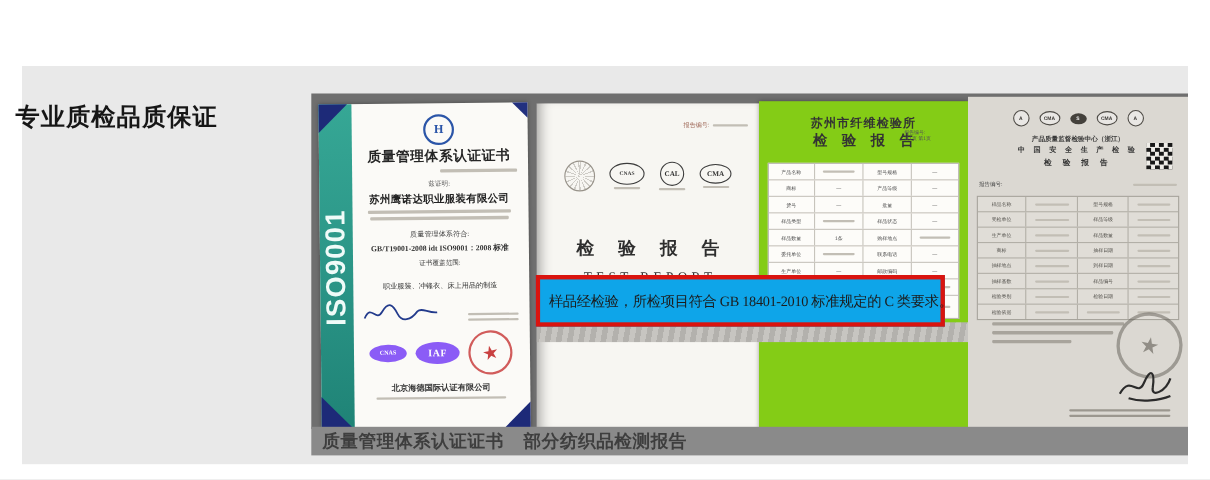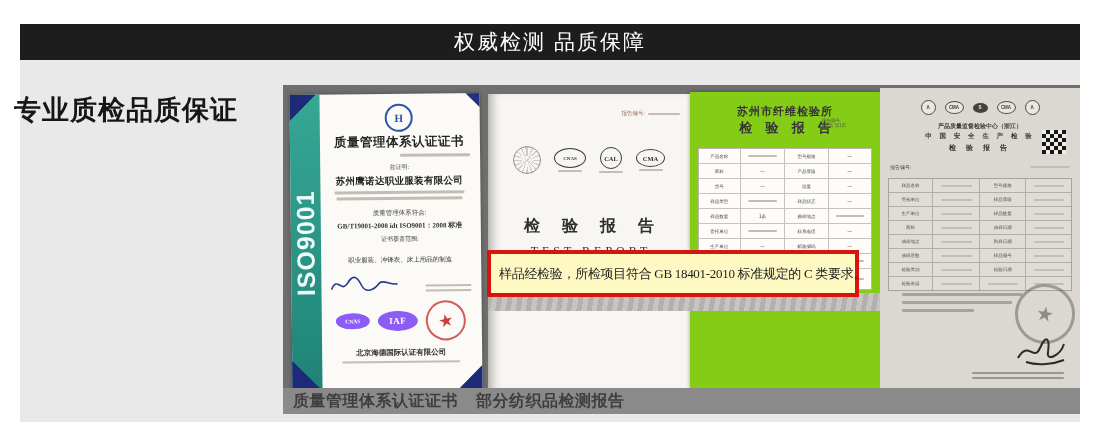--- a/index.html
+++ b/index.html
@@ -5,21 +5,21 @@
   html,body{margin:0;padding:0;background:#ffffff;}
   body{width:1100px;height:436px;overflow:hidden;font-family:"Liberation Sans",sans-serif;position:relative;}
   .page{position:absolute;left:0;top:0;width:1100px;height:436px;background:#fff;}
 
   .banner{position:absolute;left:20px;top:24px;width:1060px;height:36px;background:#1d1d1d;
           display:flex;align-items:center;justify-content:center;}
   .banner-title{color:#ffffff;font-size:21px;letter-spacing:2px;font-weight:500;}
 
   .panel{position:absolute;left:20px;top:60px;width:1060px;height:362px;background:#e9e9e9;}
 
-  .heading{position:absolute;left:14px;top:92px;font-size:27px;font-weight:700;color:#161616;letter-spacing:1px;}
+  .heading{position:absolute;left:14px;top:92px;font-size:22px;font-weight:700;color:#161616;letter-spacing:1px;}
   .desc{position:absolute;left:30px;top:166px;width:238px;font-size:20px;line-height:29px;font-weight:600;letter-spacing:.5px;}
 
   .montage{position:absolute;left:283px;top:85px;width:797px;height:305px;background:#6f6f6f;}
 
   .paper{position:absolute;background:#fbfaf7;box-shadow:0 0 4px rgba(0,0,0,.35);}
   .cert1{left:8px;top:9px;width:190px;height:296px;transform:rotate(-.6deg);}
   .iso-band{position:absolute;left:0;top:0;width:30px;height:100%;
             background:linear-gradient(180deg,#36a795 0%,#2a9486 55%,#1f8376 100%);}
   .iso-text{position:absolute;left:-80px;top:134px;width:190px;text-align:center;transform:rotate(-90deg);
             font-size:25px;font-weight:700;color:#effbf8;letter-spacing:1px;}
@@ -108,42 +108,39 @@
   .c4-stamp{position:absolute;right:5px;top:196px;width:54px;height:54px;border:3px solid rgba(95,91,84,.5);
             border-radius:50%;display:flex;align-items:center;justify-content:center;transform:rotate(10deg);}
   .c4-stamp .star{color:rgba(95,91,84,.6);font-size:20px;}
   .c4-sig{position:absolute;right:12px;bottom:24px;}
   .c4-addr{position:absolute;right:16px;bottom:8px;width:92px;}
   .c4-addr .bl{background:#9b978f;height:2px;margin:3px 0;width:100%;}
 
   .fabric{position:absolute;left:205px;top:208px;width:392px;height:18px;z-index:5;
           background:repeating-linear-gradient(100deg,#b3b1ad 0 5px,#c7c5c1 5px 10px);}
 
-  .callout{position:absolute;border:4px solid #d9140f;background:#fef9c3;z-index:6;
+  .callout{position:absolute;border:4px solid #d9140f;background:#0ea5e9;z-index:6;
            font-family:"Liberation Serif",serif;color:#1c1c1c;}
   .callout1{left:487px;top:250px;width:372px;height:47px;display:flex;align-items:center;
             padding-left:8px;box-sizing:border-box;font-size:13px;letter-spacing:-.3px;white-space:nowrap;}
   .callout2{left:487px;top:302px;width:518px;height:79px;box-sizing:border-box;padding:4px 8px;
             font-size:14px;line-height:21px;z-index:7;background:#f4f1eb;}
   .callout2 .para{text-indent:2em;}
   .callout2 .note{text-indent:2em;}
 
   .caption-bar{position:absolute;left:283px;top:388px;width:797px;height:26px;background:#8a8a8a;z-index:8;}
   .caption{position:absolute;top:3px;font-family:"Liberation Serif",serif;font-size:16px;font-weight:700;
            color:#3e3e3e;letter-spacing:.5px;}
   .cap-left{left:10px;} .cap-right{left:193px;}
 </style>
 </head>
 <body>
 
 <div class="page">
 
-  <div class="banner">
-    <span class="banner-title">权威检测  品质保障</span>
-  </div>
 
   <div class="panel"></div>
 
   <div class="heading">专业质检品质保证</div>
 
   <div class="montage">
 
     <div class="paper cert1">
       <div class="iso-band">
         <div class="iso-text">ISO9001</div>

